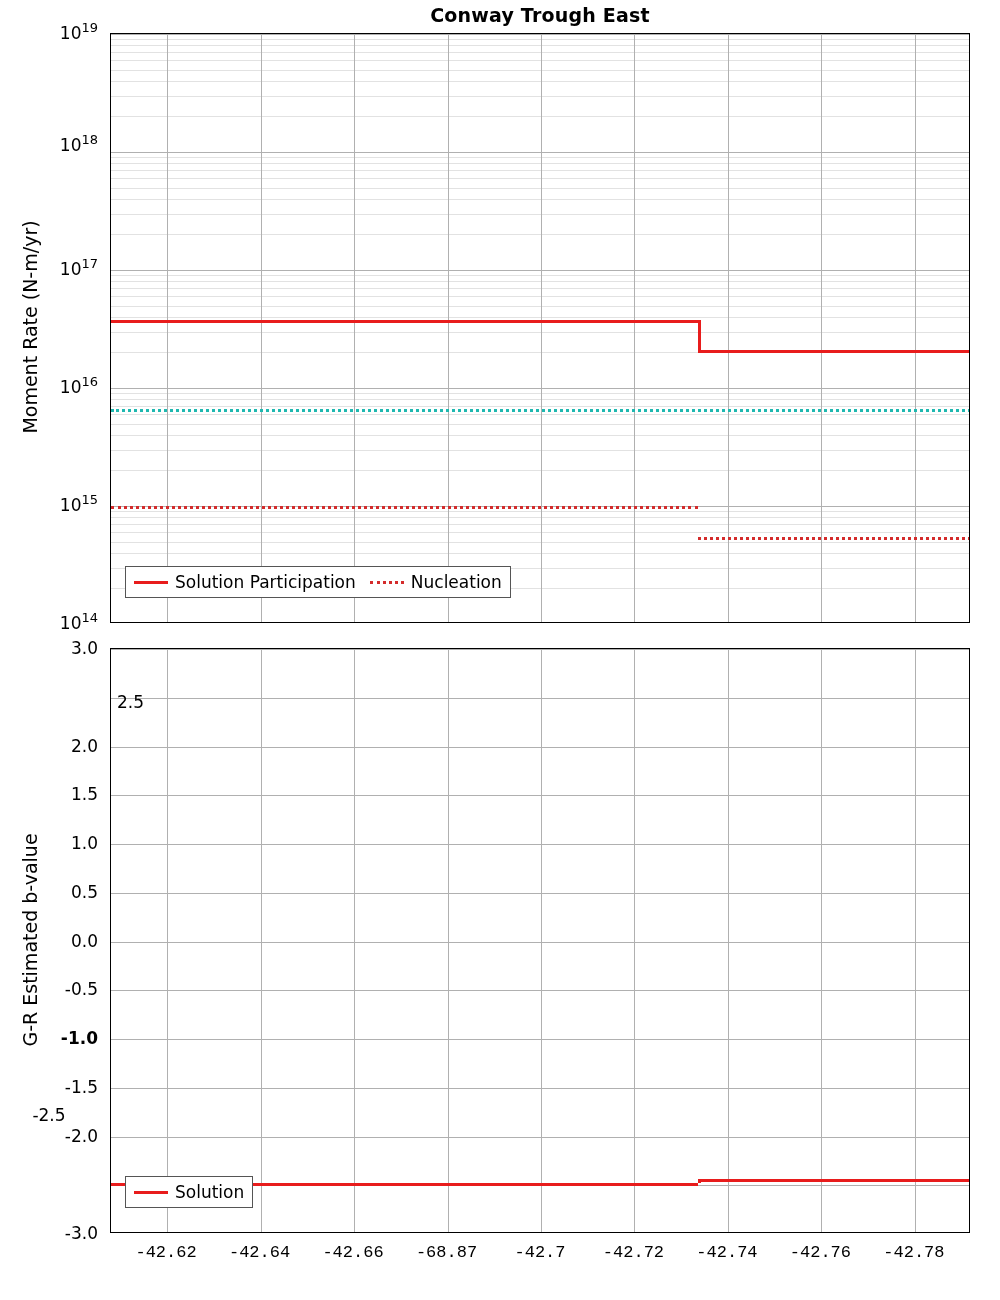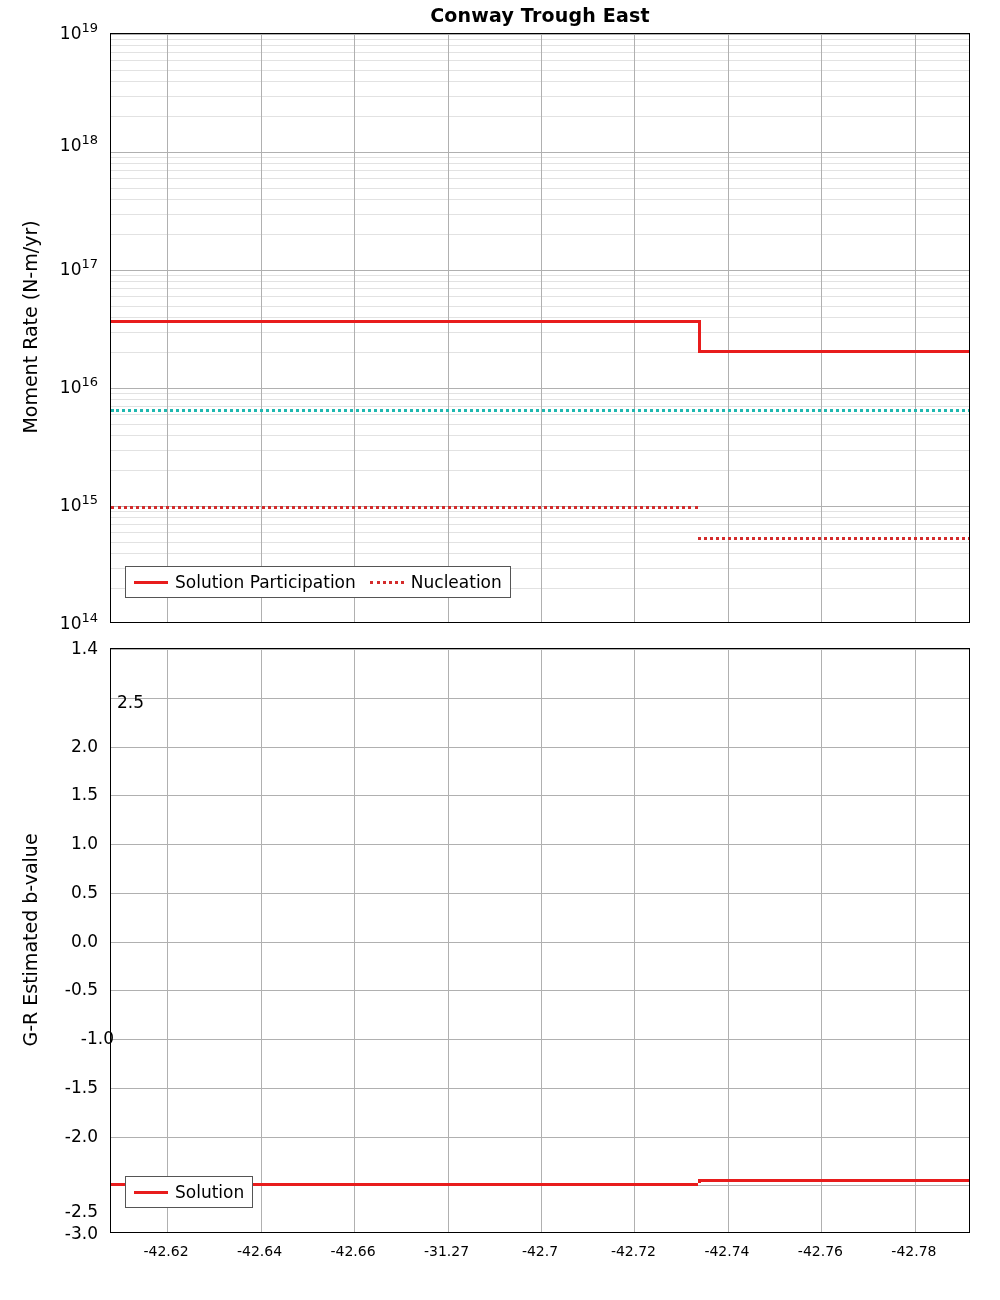--- a/index.html
+++ b/index.html
@@ -116,23 +116,24 @@
     text-align: right;
     transform: translateY(-50%);
   }
   .ytl sup {
     font-size: 13px;
     vertical-align: super;
     line-height: 0;
   }
   .xtl {
     position: absolute;
-    font-size: 14px;
+    font-size: 17px;
     white-space: nowrap;
     transform: translateX(-50%);
+    font-family: Liberation Mono, monospace;
   }
 
   
   .axis-title-y {
     position: absolute;
     font-size: 19px;
     white-space: nowrap;
     transform-origin: 50% 50%;
     transform: rotate(-90deg);
     text-align: center;
@@ -385,34 +386,34 @@
       </div>
     </div>
 
 <div class="ytl" style="left: 0px; width: 98px; top: 33px;">10<sup>19</sup></div>
     <div class="ytl" style="left: 0px; width: 98px; top: 145px;">10<sup>18</sup></div>
     <div class="ytl" style="left: 0px; width: 98px; top: 269px;">10<sup>17</sup></div>
     <div class="ytl" style="left: 0px; width: 98px; top: 387px;">10<sup>16</sup></div>
     <div class="ytl" style="left: 0px; width: 98px; top: 505px;">10<sup>15</sup></div>
     <div class="ytl" style="left: 0px; width: 98px; top: 623px;">10<sup>14</sup></div>
     <div class="ytl" style="left: 0px; width: 98px; top: 1233px;">-3.0</div>
-    <div class="ytl" style="left: 0px; width: 98px; top: 1211px;">-2.5</div>
+    <div class="ytl" style="left: 0px; width: 98px; top: 1115px; text-align: center;">-2.5</div>
     <div class="ytl" style="left: 0px; width: 98px; top: 1135.5px;">-2.0</div>
     <div class="ytl" style="left: 0px; width: 98px; top: 1086.75px;">-1.5</div>
-    <div class="ytl" style="left: 16px; width: 98px; top: 1038px;">-1.0</div>
+    <div class="ytl" style="left: 0px; width: 98px; top: 1038px; font-weight: bold;">-1.0</div>
     <div class="ytl" style="left: 0px; width: 98px; top: 989.25px;">-0.5</div>
     <div class="ytl" style="left: 0px; width: 98px; top: 940.5px;">0.0</div>
     <div class="ytl" style="left: 0px; width: 98px; top: 891.75px;">0.5</div>
     <div class="ytl" style="left: 0px; width: 98px; top: 843px;">1.0</div>
     <div class="ytl" style="left: 0px; width: 98px; top: 794.25px;">1.5</div>
     <div class="ytl" style="left: 0px; width: 98px; top: 745.5px;">2.0</div>
     <div class="ytl" style="left: 0px; width: 98px; top: 702px; padding-left: 46px;">2.5</div>
-    <div class="ytl" style="left: 0px; width: 98px; top: 648px;">1.4</div>
+    <div class="ytl" style="left: 0px; width: 98px; top: 648px;">3.0</div>
     <div class="xtl" style="left: 166.087px; top: 1243px;">-42.62</div>
     <div class="xtl" style="left: 259.565px; top: 1243px;">-42.64</div>
     <div class="xtl" style="left: 353.043px; top: 1243px;">-42.66</div>
-    <div class="xtl" style="left: 446.522px; top: 1243px;">-31.27</div>
+    <div class="xtl" style="left: 446.522px; top: 1243px;">-68.87</div>
     <div class="xtl" style="left: 540px; top: 1243px;">-42.7</div>
     <div class="xtl" style="left: 633.478px; top: 1243px;">-42.72</div>
     <div class="xtl" style="left: 726.957px; top: 1243px;">-42.74</div>
     <div class="xtl" style="left: 820.435px; top: 1243px;">-42.76</div>
     <div class="xtl" style="left: 913.913px; top: 1243px;">-42.78</div>
   </div>
 
 </body></html>

